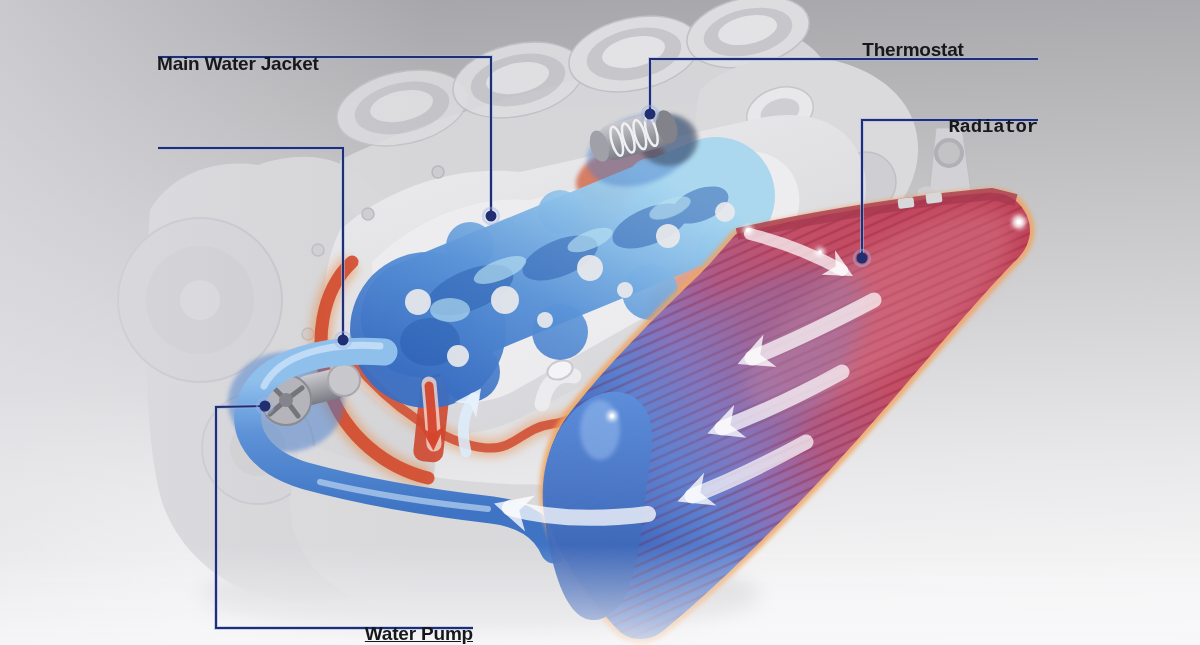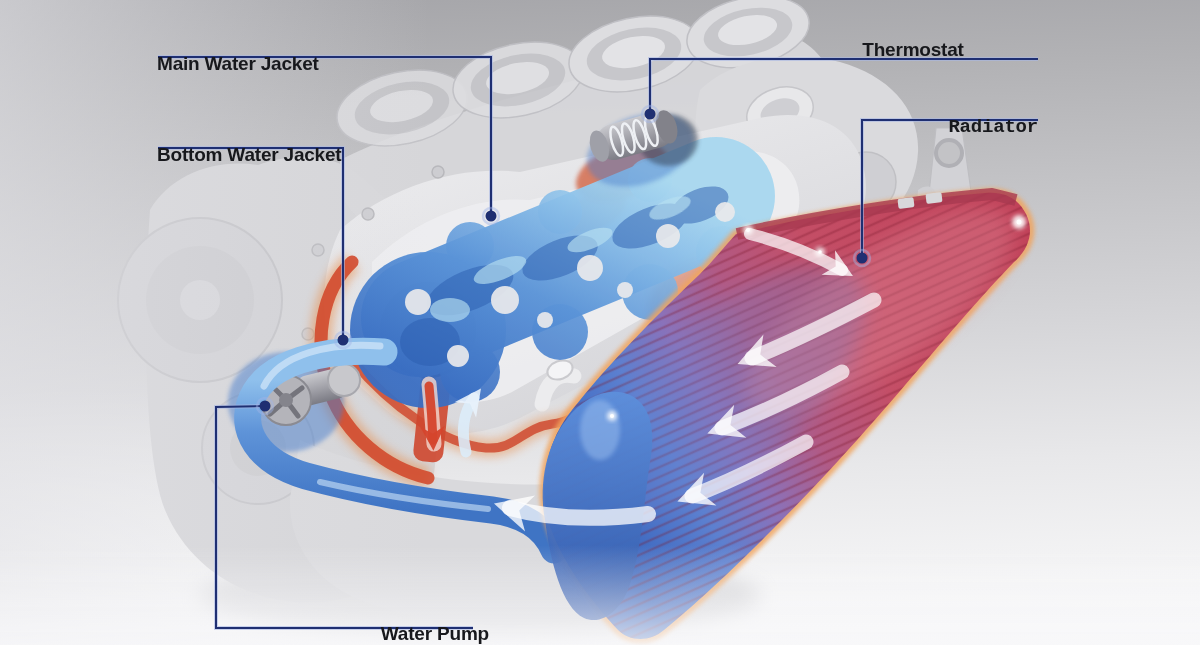--- a/index.html
+++ b/index.html
@@ -300,18 +300,17 @@
     <g>
       <polyline points="473,628 216,628 216,407 264,406" stroke="#a8b8e4" stroke-width="4" opacity="0.6"></polyline>
       <polyline points="473,628 216,628 216,407 264,406" stroke="#1f2f72" stroke-width="2"></polyline>
       <circle cx="265" cy="406" r="8" stroke="#a0b4e6" stroke-width="2.5" opacity="0.45"></circle>
       <circle cx="265" cy="406" r="5.5" fill="#1f2f72" stroke="none"></circle>
     </g>
   </g>
 </svg>
 
 <div class="callout" style="left:157px;top:30px;">Main Water Jacket</div>
-<div class="callout" style="left:157px;top:121px;">Bottom Water Jacket</div>
 <div class="callout right" style="left:788px;top:16px;text-align:center;">Thermostat</div>
 <div class="callout right" style="left:788px;top:93px;font-family:Liberation Mono, monospace;">Radiator</div>
-<div class="callout right" style="left:239px;top:600px;">Water Pump</div>
+<div class="callout right" style="left:223px;top:600px;text-decoration:underline;">Water Pump</div>
 
 </div>
 
 </body></html>

